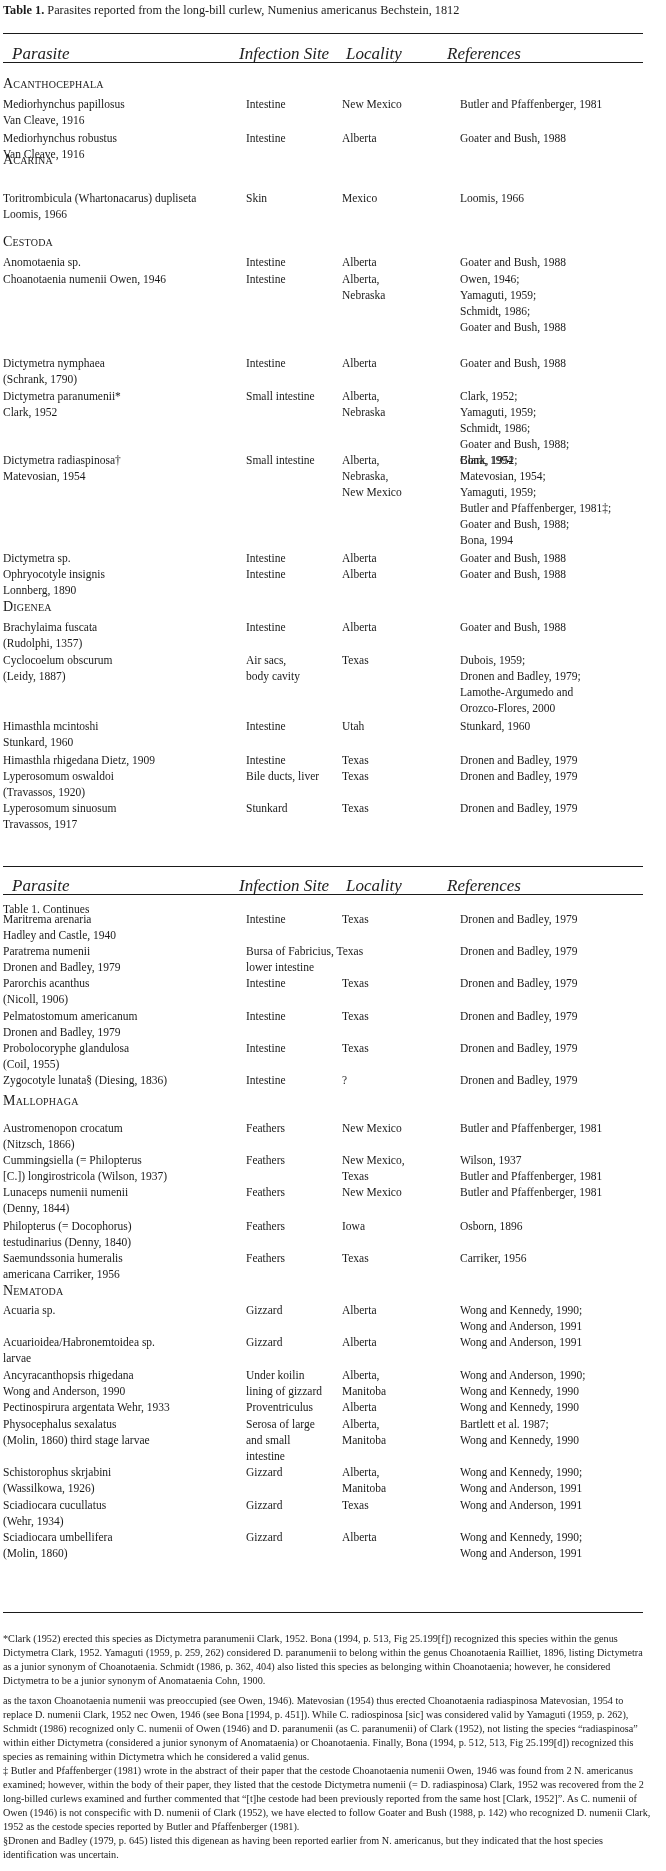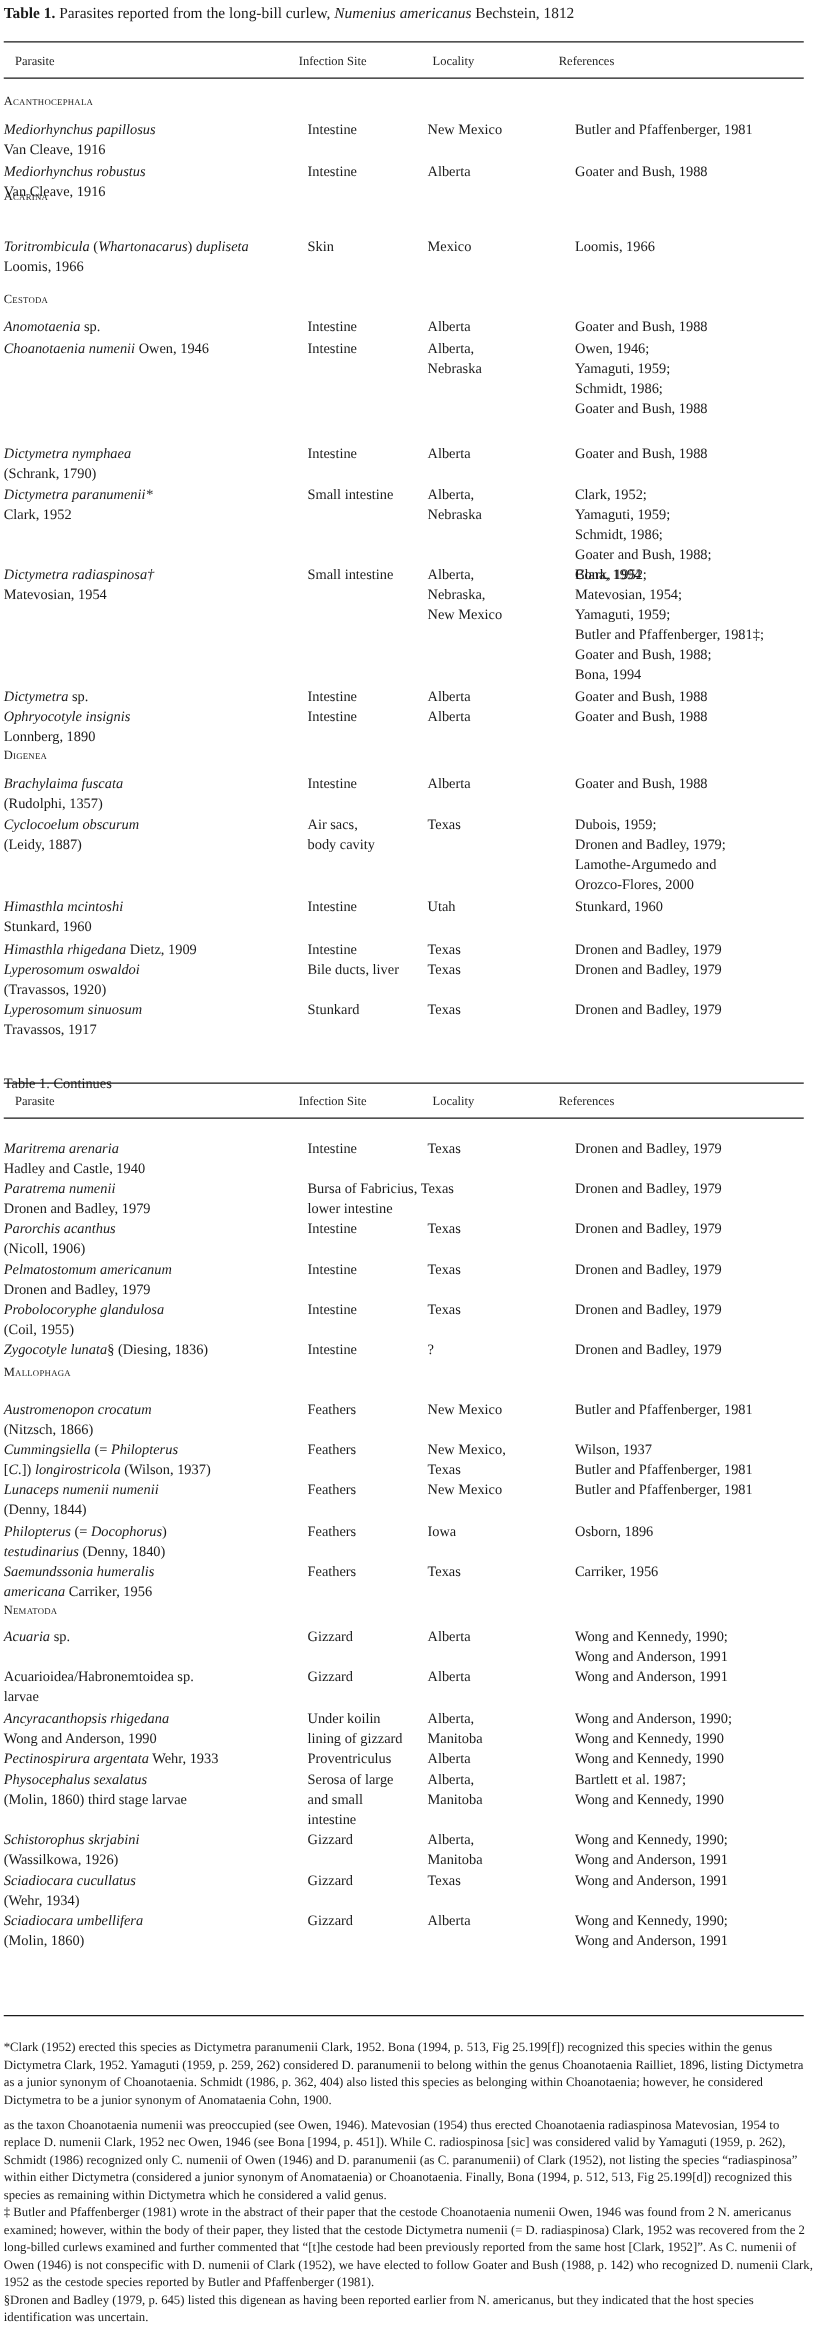--- a/index.html
+++ b/index.html
@@ -3,29 +3,29 @@
 <meta charset="utf-8">
 <style>
   html, body { margin:0; padding:0; background:#ffffff; }
   body { width:666px; height:1871px; overflow:hidden; position:relative;
          font-family:"Liberation Serif", "DejaVu Serif", serif; color:#1a1a1a; font-size:11.3px; }
   .abs { position:absolute; }
   .caption { left:3px; top:3px; font-size:12.3px; white-space:nowrap; }
   .caption b { font-weight:bold; }
   .cont { left:3px; font-size:11.5px; white-space:nowrap; }
   .rule { position:absolute; left:3px; width:640px; border-top:1.3px solid #1a1a1a; height:0; }
-  .hdr { position:absolute; font-size:10px; white-space:nowrap; color:#222; }
-  .group { position:absolute; left:3px; font-variant:small-caps; font-size:10px; letter-spacing:0.2px; }
+  .hdr { position:absolute; font-style:italic; font-size:17px; white-space:nowrap; color:#222; }
+  .group { position:absolute; left:3px; font-variant:small-caps; font-size:14px; letter-spacing:0.2px; }
   .row { position:absolute; left:0; width:666px; }
   .cell { position:absolute; top:0; line-height:16px; white-space:nowrap; font-size:11.5px; }
   .c1 { left:3px; }
   .c2 { left:246px; }
   .c3 { left:342px; }
   .c4 { left:460px; }
-  .i { font-style:italic; }
+  .i { }
   .notes { position:absolute; left:3px; width:650px; font-size:10.2px; line-height:14px; }
   .note { margin:0; }
 </style>
 </head>
 <body>
 
 <div class="abs caption">
   <b>Table 1.</b><span> Parasites reported from the long-bill curlew, </span><span class="i">Numenius americanus</span><span> Bechstein, 1812</span>
 </div>
 
@@ -588,21 +588,21 @@
         <div>Wong and Kennedy, 1990;</div>
         <div>Wong and Anderson, 1991</div>
       </div>
     </div>
   </div>
 
 <div class="group" style="top:152px">Acarina</div>
 <div class="group" style="top:234px">Cestoda</div>
 <div class="group" style="top:599px">Digenea</div>
 
-<div class="abs cont" style="top:861px">Table 1. Continues</div>
+<div class="abs cont" style="top:903px">Table 1. Continues</div>
 <div class="rule" style="top:866px"></div>
 <div class="hdr" style="left:12px;top:876px">Parasite</div>
 <div class="hdr" style="left:239px;top:876px">Infection Site</div>
 <div class="hdr" style="left:346px;top:876px">Locality</div>
 <div class="hdr" style="left:447px;top:876px">References</div>
 <div class="rule" style="top:894px"></div>
 
 <div class="group" style="top:1093px">Mallophaga</div>
 <div class="group" style="top:1283px">Nematoda</div>
 

